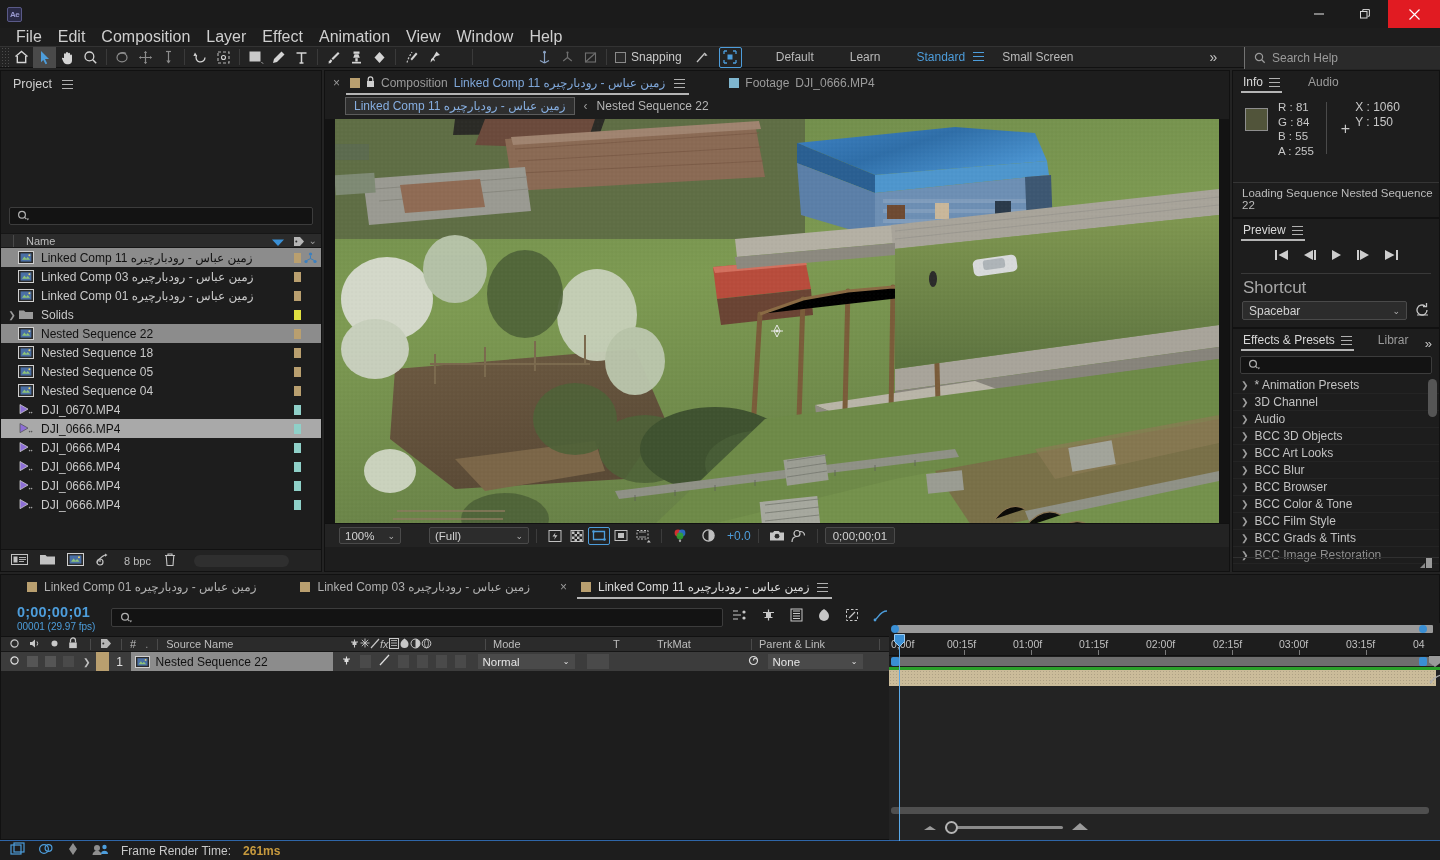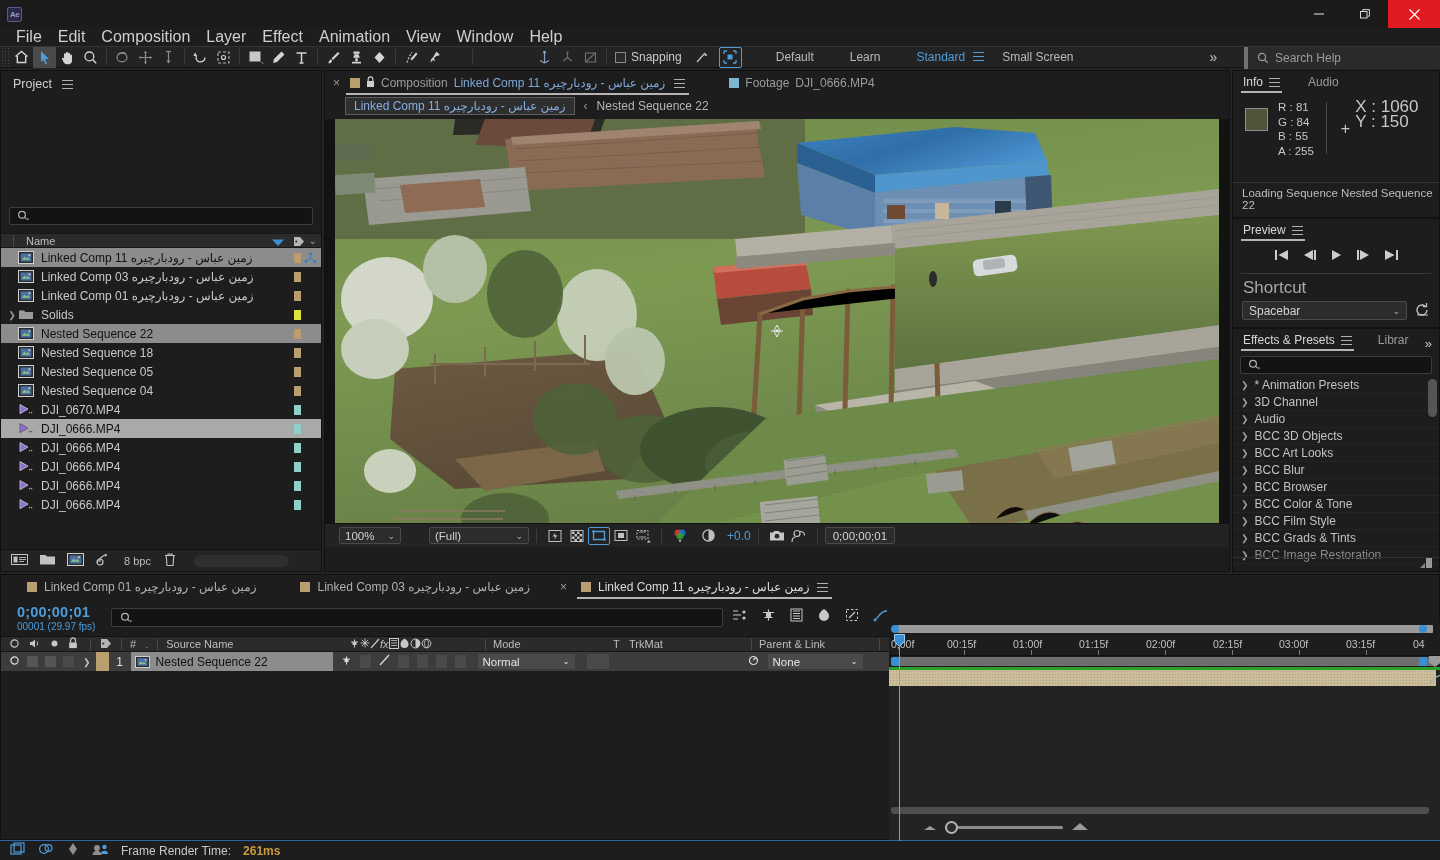--- a/index.html
+++ b/index.html
@@ -34,21 +34,21 @@
   .tool { width:23px; height:21px; display:flex; align-items:center; justify-content:center; color:#cfcfcf; position:relative; }
   .tool.sel { background:#4a4a4a; }
   .tool svg { display:block; }
   .tsep { width:1px; height:16px; background:#3a3a3a; margin:0 4px; }
   .snapbox { display:flex; align-items:center; gap:5px; margin-left:4px; color:#cacaca; font-size:12px;}
   .snapchk { width:11px; height:11px; border:1px solid #8a8a8a; background:#2a2a2a; }
   .ws { display:flex; align-items:center; margin-left:16px; gap:0; }
   .ws-item { padding:0 18px; font-size:12px; color:#b9b9b9; }
   .ws-item.active { color:#4d9ddb; }
   .searchhelp { position:absolute; right:0; top:0; width:196px; height:22px; background:#2a2a2a;
-                border-left:4px solid #737373; display:flex; align-items:center; gap:6px; padding-left:9px; color:#9b9b9b; }
+                border-left:1px solid #737373; display:flex; align-items:center; gap:6px; padding-left:9px; color:#9b9b9b; }
 
   
   .panel-tabrow { height:22px; background:#1d1d1d; display:flex; align-items:flex-end; }
   .ptab { height:22px; display:flex; align-items:center; gap:6px; padding:0 10px; font-size:12px; color:#9b9b9b; position:relative;}
   .ptab.active { color:#d8d8d8; }
   .ptab.active::after { content:""; position:absolute; left:8px; right:8px; bottom:0; height:2px; background:#b5b5b5; }
   .hamb { display:inline-block; width:11px; height:9px; position:relative; }
   .hamb i { position:absolute; left:0; width:11px; height:1px; background:#b0b0b0; }
   .hamb i:nth-child(1){top:0}.hamb i:nth-child(2){top:4px}.hamb i:nth-child(3){top:8px}
 
@@ -105,21 +105,21 @@
   .tc { height:17px; background:#2c2c2c; border:1px solid #4a4a4a; border-radius:2px; font-size:11.5px; color:#d2d2d2;
         display:flex; align-items:center; padding:0 7px; }
 
   
   .rt { position:absolute; left:1232px; width:208px; background:#1d1d1d; border:1px solid #111; }
   .info { top:70px; height:148px; }
   .info-body { padding:7px 0 0 10px; display:flex; }
   .colchip { width:23px; height:23px; background:#51543a; border:1px solid #8e8e8e; margin:8px 10px 0 2px; }
   .rgba { font-size:11.5px; line-height:14.5px; color:#c7c7c7; }
   .ivsep { width:1px; height:52px; background:#4a4a4a; margin:2px 14px 0 12px; }
-  .xy { font-size:17px; line-height:14.5px; color:#c7c7c7; }
+  .xy { font-size:12px; line-height:14.5px; color:#c7c7c7; }
   .plus { color:#c7c7c7; font-size:16px; align-self:center; margin-right:5px; }
   .info-status { position:absolute; left:0; bottom:0; width:100%; padding:4px 0 6px 9px; font-size:11.5px; color:#bcbcbc;
                  border-top:1px solid #353535;}
   .preview { top:218px; height:110px; }
   .transport { display:flex; align-items:center; justify-content:center; gap:13px; height:30px; color:#cdcdcd; }
   .sc-line { border-top:1px solid #393939; margin:2px 8px 0 8px; }
   .sc-label { padding:4px 0 3px 10px; font-size:17px; color:#a9a9a9; }
   .sc-row { display:flex; align-items:center; gap:8px; padding:0 9px; }
   .sc-sel { flex:1; height:19px; background:#2c2c2c; border:1px solid #4a4a4a; border-radius:2px; display:flex;
             align-items:center; justify-content:space-between; padding:0 6px; font-size:12px; color:#d2d2d2; }
@@ -1251,21 +1251,21 @@
               <path d="M5.5 1a4.5 4.5 0 010 9z" fill="#c8c8c8"></path>
             </svg></span>
         <span><svg width="11" height="11" viewBox="0 0 11 11">
               <circle cx="5.5" cy="5.5" r="4.3" fill="none" stroke="#c8c8c8"></circle>
               <ellipse cx="5.5" cy="5.5" rx="2" ry="4.3" fill="none" stroke="#c8c8c8" stroke-width=".8"></ellipse>
             </svg></span>
       </span>
       <span style="position:absolute;left:484px;border-left:1px solid #4a4a4a;height:11px"></span>
       <span style="position:absolute;left:492px">Mode</span>
       <span style="position:absolute;left:612px">T</span>
-      <span style="position:absolute;left:628px">TrkMat</span>
+      <span style="position:absolute;left:656px">TrkMat</span>
       <span style="position:absolute;left:750px;border-left:1px solid #4a4a4a;height:11px"></span>
       <span style="position:absolute;left:758px">Parent &amp; Link</span>
       <span style="position:absolute;left:878px;border-left:1px solid #4a4a4a;height:11px"></span>
     </div>
 
     <div class="layerrow">
       <span style="display:flex;align-items:center;padding-left:8px;gap:7px">
         <span><svg width="11" height="11" viewBox="0 0 11 11">
               <circle cx="5.5" cy="5.5" r="3.6" fill="none" stroke="#e0e0e0" stroke-width="1.2"></circle>
             </svg></span>

